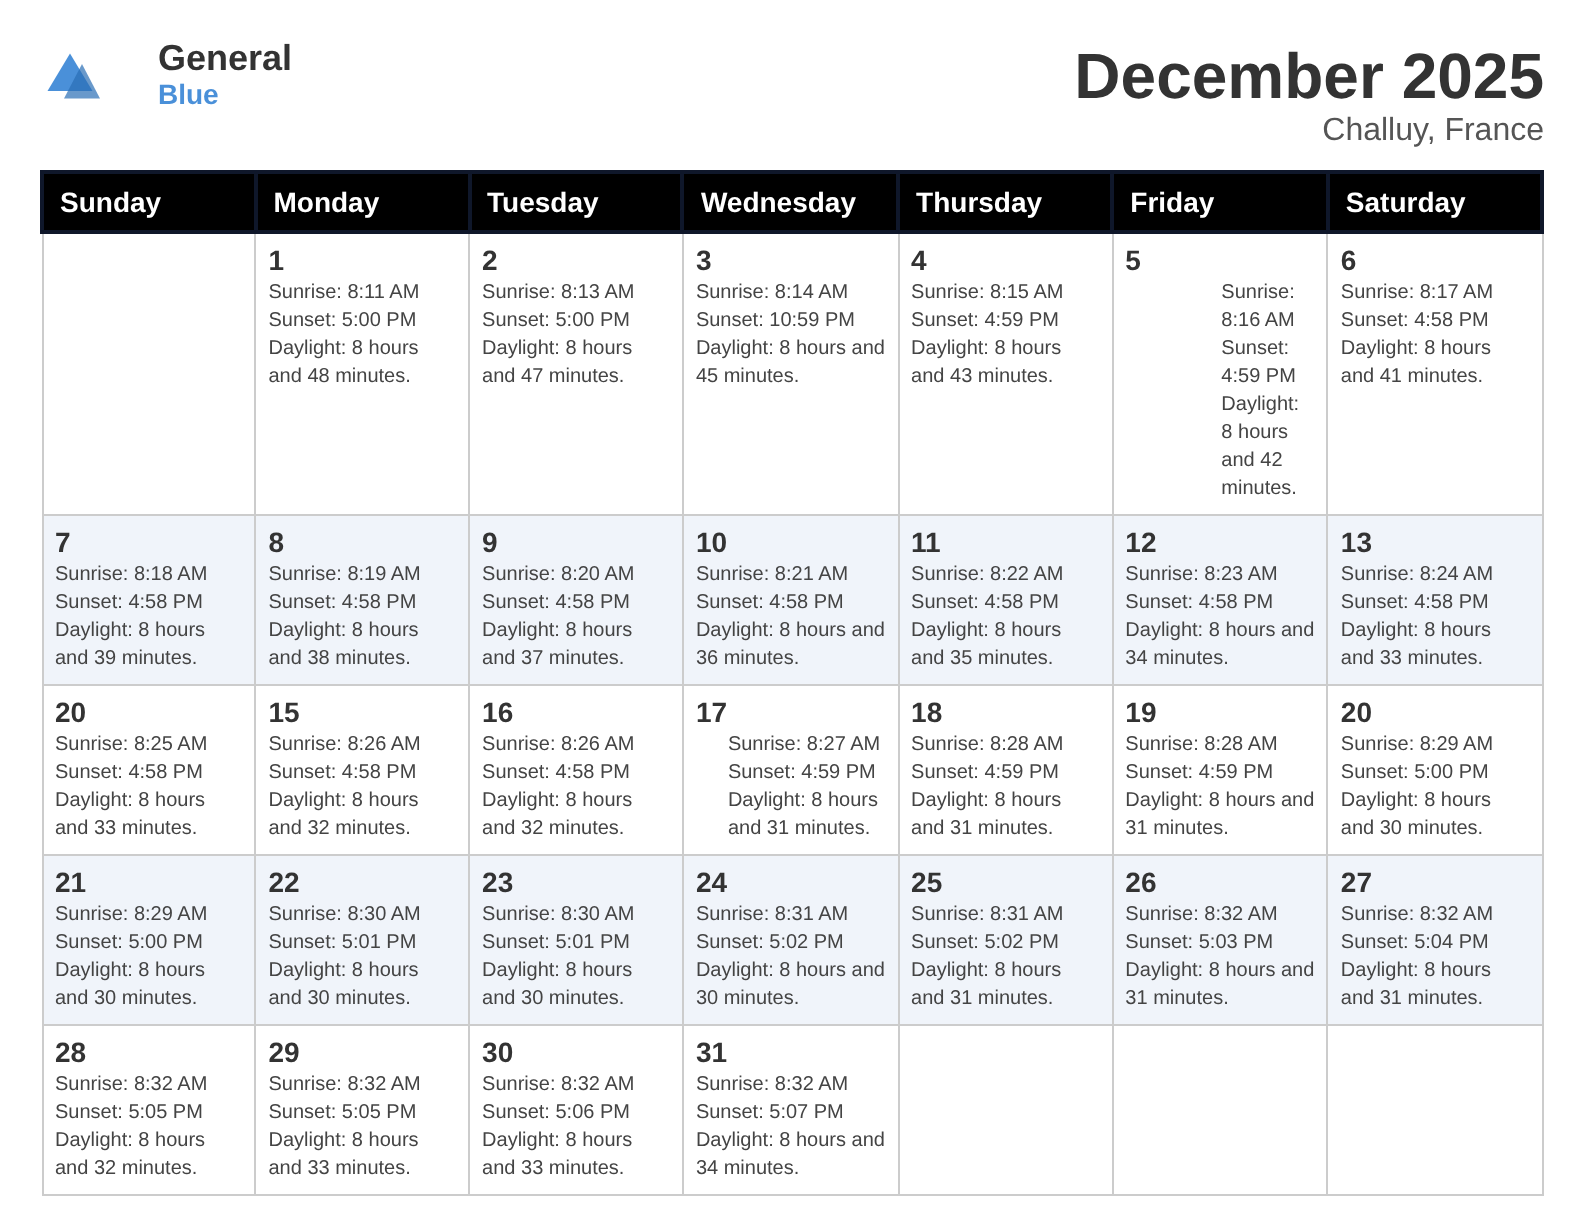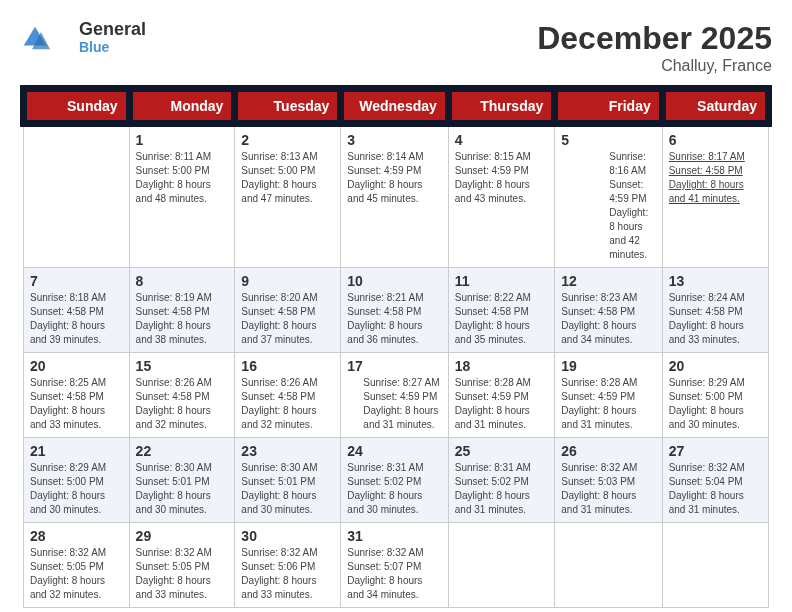--- a/index.html
+++ b/index.html
@@ -51,27 +51,27 @@
     }
     .location {
       font-size: 16px;
       color: #555;
     }
     .calendar {
       width: 100%;
       border-collapse: collapse;
     }
     .calendar th {
-      background-color: #b91c1c;
+      background-color: #000000;
       color: white;
-      text-align: right;
+      text-align: left;
       padding: 6px 8px;
       font-size: 14px;
       font-weight: bold;
-      border: 7px solid #0f172a;
+      border: 2px solid #0f172a;
     }
     .calendar td {
       border: 1px solid #ccc;
       vertical-align: top;
       padding: 5px 6px;
       width: 108px;
       min-height: 80px;
       background: #fff;
     }
     .day-number {
@@ -135,38 +135,38 @@
         </td>
         <td>
           <div class="day-number">2</div>
           <div class="day-info" style="white-space: pre-line;">Sunrise: 8:13 AM
 Sunset: 5:00 PM
 Daylight: 8 hours and 47 minutes.</div>
         </td>
         <td>
           <div class="day-number">3</div>
           <div class="day-info" style="white-space: pre-line;">Sunrise: 8:14 AM
-Sunset: 4:59 PM
+Sunset: 10:59 PM
 Daylight: 8 hours and 45 minutes.</div>
         </td>
         <td>
           <div class="day-number">4</div>
           <div class="day-info" style="white-space: pre-line;">Sunrise: 8:15 AM
 Sunset: 4:59 PM
 Daylight: 8 hours and 43 minutes.</div>
         </td>
         <td>
           <div class="day-number">5</div>
           <div class="day-info" style="white-space: pre-line; margin-left: 48px;">Sunrise: 8:16 AM
 Sunset: 4:59 PM
 Daylight: 8 hours and 42 minutes.</div>
         </td>
         <td>
           <div class="day-number">6</div>
-          <div class="day-info" style="white-space: pre-line; text-decoration: underline;">Sunrise: 8:17 AM
+          <div class="day-info" style="white-space: pre-line;">Sunrise: 8:17 AM
 Sunset: 4:58 PM
 Daylight: 8 hours and 41 minutes.</div>
         </td>
       </tr>
       <tr class="row-shaded">
         <td>
           <div class="day-number">7</div>
           <div class="day-info" style="white-space: pre-line;">Sunrise: 8:18 AM
 Sunset: 4:58 PM
 Daylight: 8 hours and 39 minutes.</div>

